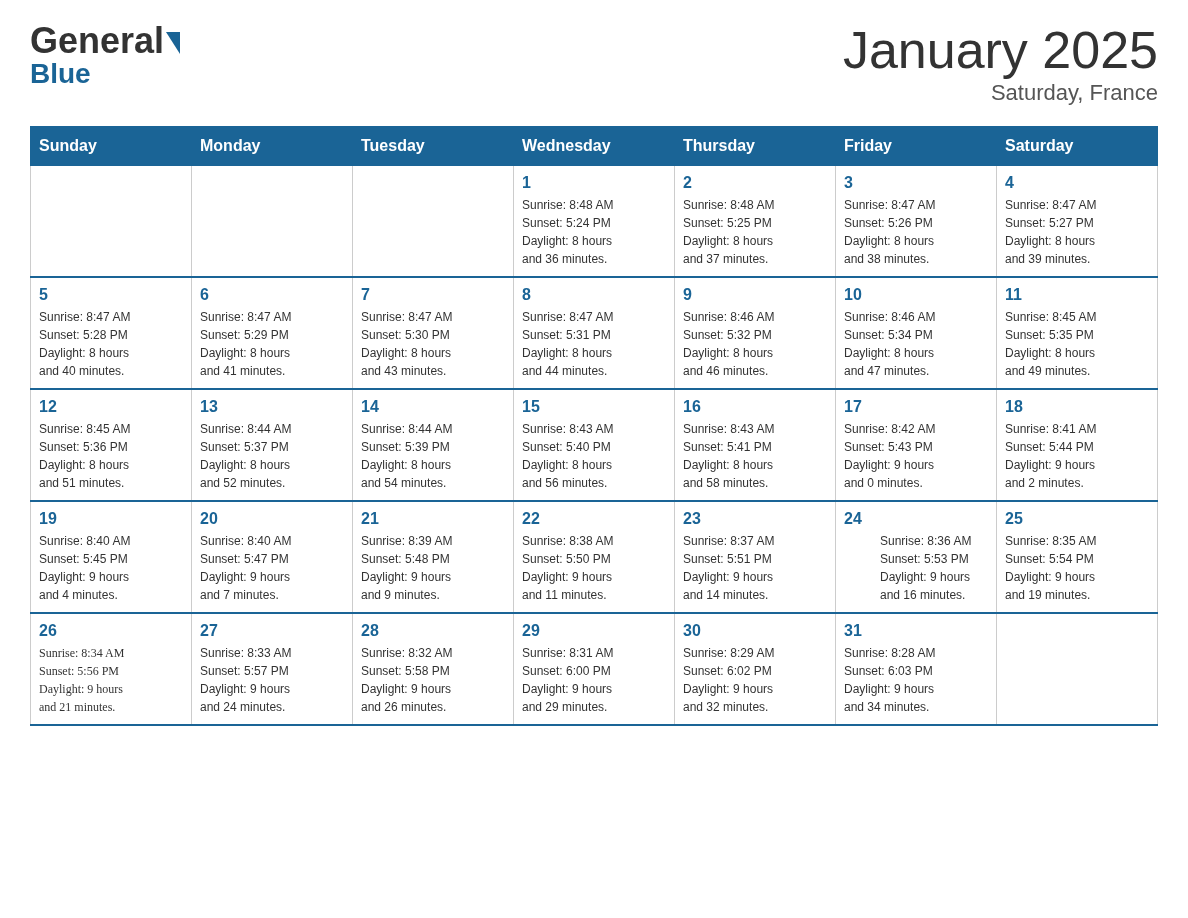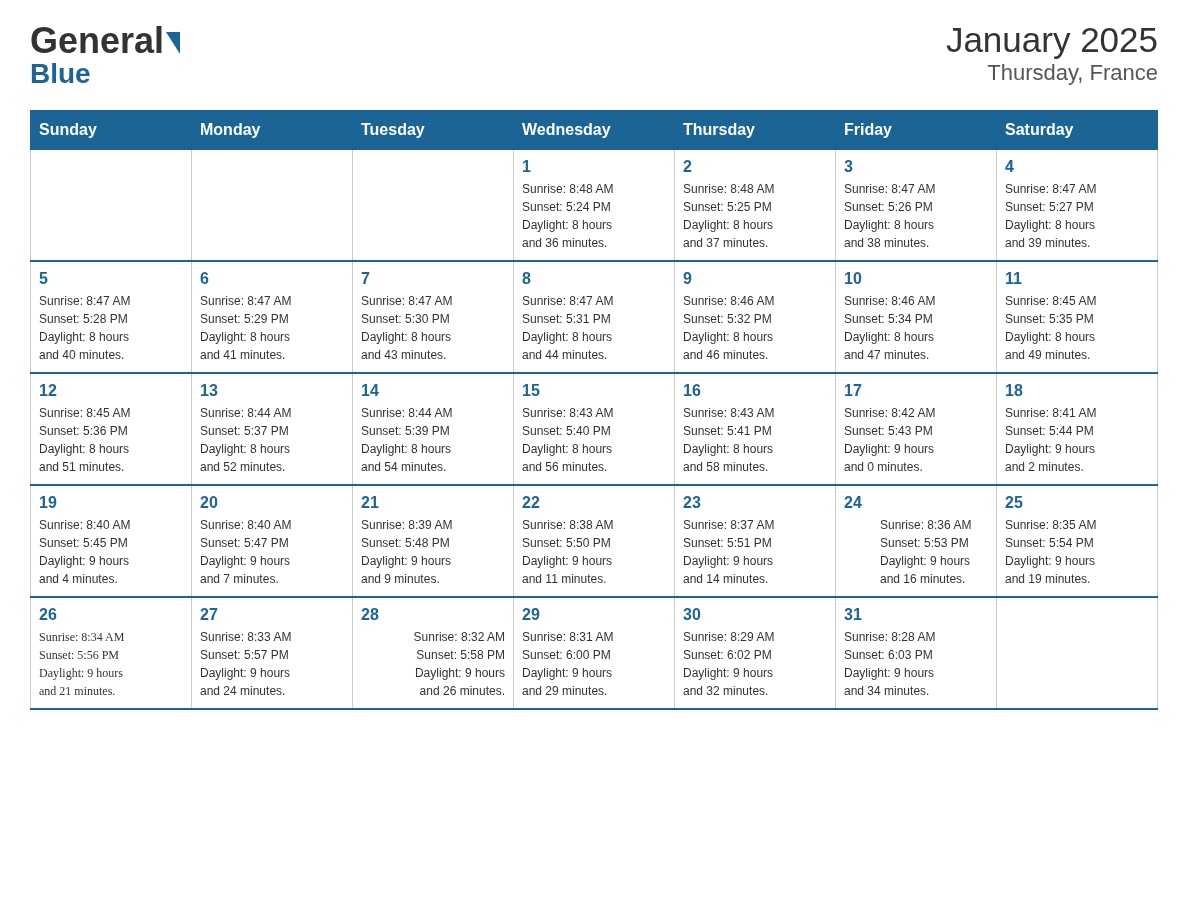--- a/index.html
+++ b/index.html
@@ -43,21 +43,21 @@
     .logo-blue {
       font-size: 28px;
       font-weight: bold;
       color: #1a6496;
       margin-top: -4px;
     }
     .title-block {
       text-align: right;
     }
     .calendar-title {
-      font-size: 35px;
+      font-size: 52px;
       font-weight: normal;
       color: #333;
     }
     .calendar-subtitle {
       font-size: 22px;
       color: #555;
     }
     table {
       width: 100%;
       border-collapse: collapse;
@@ -102,21 +102,21 @@
 <div class="header">
   <div class="logo">
     <div class="logo-text">
       <span class="logo-general">General</span>
       <div class="logo-triangle"></div>
     </div>
     <span class="logo-blue">Blue</span>
   </div>
   <div class="title-block">
     <div class="calendar-title">January 2025</div>
-    <div class="calendar-subtitle">Thursday, France</div>
+    <div class="calendar-subtitle">Saturday, France</div>
   </div>
 </div>
 
 <table>
   <thead>
     <tr>
     <th>Sunday</th>
         <th>Monday</th>
         <th>Tuesday</th>
         <th>Wednesday</th>
@@ -322,21 +322,21 @@
         </td>
         <td>
           <span class="day-number">27</span>
           <div class="day-info" style="white-space: pre-line;">Sunrise: 8:33 AM
 Sunset: 5:57 PM
 Daylight: 9 hours
 and 24 minutes.</div>
         </td>
         <td>
           <span class="day-number">28</span>
-          <div class="day-info" style="white-space: pre-line; text-align: right;">Sunrise: 8:32 AM
+          <div class="day-info" style="white-space: pre-line;">Sunrise: 8:32 AM
 Sunset: 5:58 PM
 Daylight: 9 hours
 and 26 minutes.</div>
         </td>
         <td>
           <span class="day-number">29</span>
           <div class="day-info" style="white-space: pre-line;">Sunrise: 8:31 AM
 Sunset: 6:00 PM
 Daylight: 9 hours
 and 29 minutes.</div>

